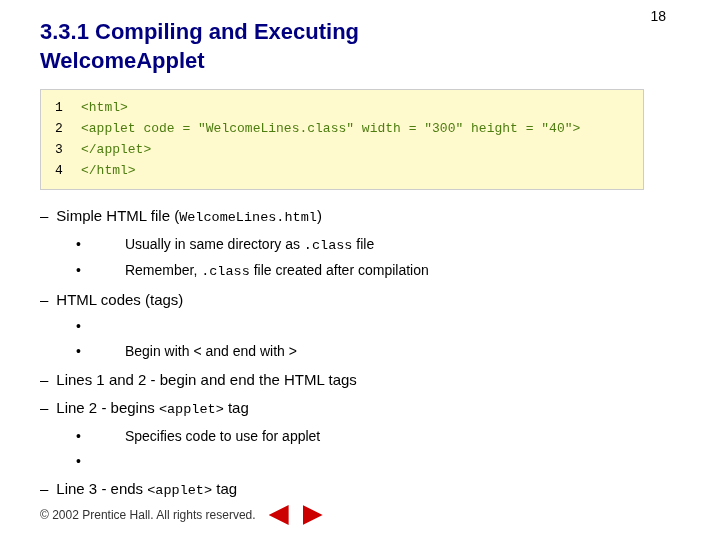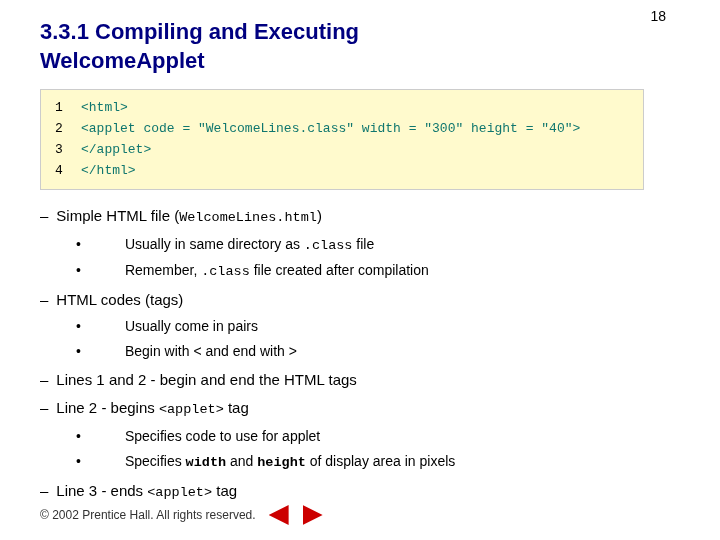--- a/index.html
+++ b/index.html
@@ -54,21 +54,21 @@
       gap: 14px;
     }
 
     .line-num {
       color: #000;
       min-width: 12px;
       user-select: none;
     }
 
     .code-text {
-      color: #0f766e;
+      color: #4d7c0f;
     }
 
     .content {
       font-size: 14px;
       line-height: 1.55;
     }
 
     .bullet-main {
       display: flex;
       align-items: flex-start;
@@ -198,21 +198,20 @@
       </div>
     </div>
 
     <div class="section-group">
       <div class="bullet-main">
         <span class="dash">–</span>
         <span class="text">HTML codes (tags)</span>
       </div>
       <div class="bullet-sub">
         <span class="dot">•</span>
-        <span class="text">Usually come in pairs</span>
       </div>
       <div class="bullet-sub">
         <span class="dot">•</span>
         <span class="text">Begin with &lt; and end with &gt;</span>
       </div>
     </div>
 
     <div class="section-group">
       <div class="bullet-main">
         <span class="dash">–</span>
@@ -224,21 +223,20 @@
       <div class="bullet-main">
         <span class="dash">–</span>
         <span class="text">Line 2 - begins <code>&lt;applet&gt;</code> tag</span>
       </div>
       <div class="bullet-sub">
         <span class="dot">•</span>
         <span class="text">Specifies code to use for applet</span>
       </div>
       <div class="bullet-sub">
         <span class="dot">•</span>
-        <span class="text">Specifies <code><b>width</b></code> and <code><b>height</b></code> of display area in pixels</span>
       </div>
     </div>
 
     <div class="section-group">
       <div class="bullet-main">
         <span class="dash">–</span>
         <span class="text">Line 3 - ends <code>&lt;applet&gt;</code> tag</span>
       </div>
     </div>
 

